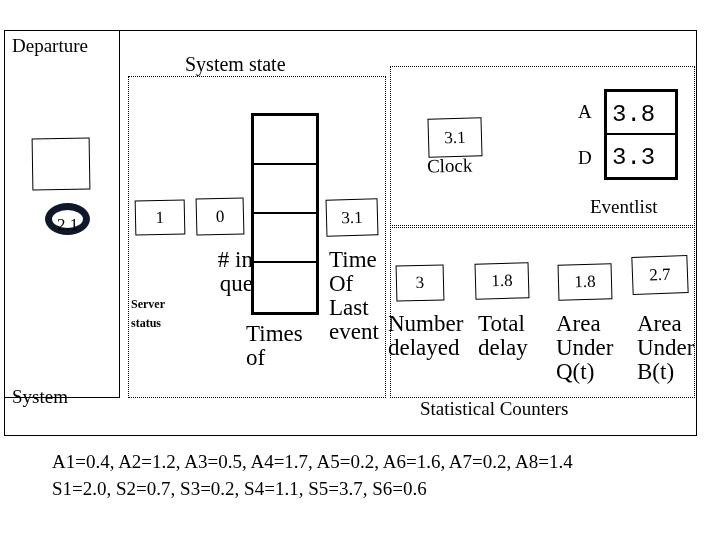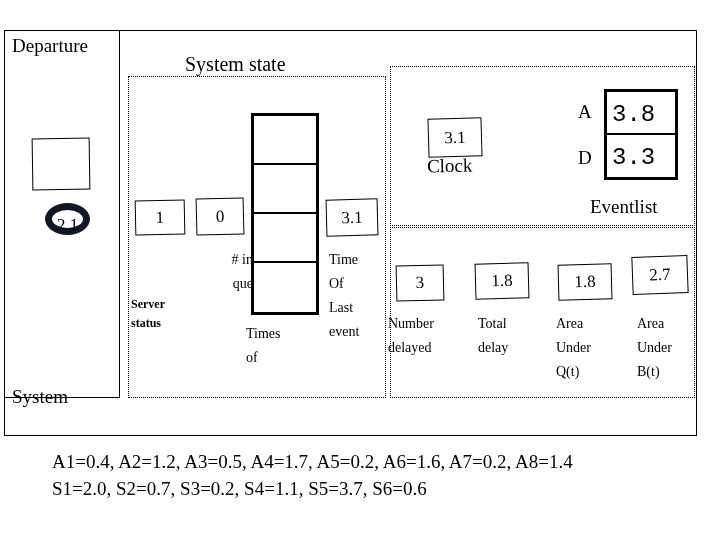--- a/index.html
+++ b/index.html
@@ -93,21 +93,21 @@
   #stat-label{
     position:absolute;left:420px;top:398px;font-size:19px;
   }
 
   
   .vbox{
     position:absolute;border:1px solid #000;box-sizing:border-box;
     text-align:center;font-size:17px;
   }
   .vcap{
-    position:absolute;font-size:14px;line-height:24px;
+    position:absolute;font-size:23px;line-height:24px;
   }
   .vcap.small{font-size:12px;font-weight:bold;line-height:19px;margin-top:40px;}
 
   
   #server-status-box{left:135px;top:200px;width:50px;height:35px;line-height:33px;transform:rotate(-1.2deg);}
   #server-status-cap{left:131px;top:255px;width:60px;}
   
   #num-in-que-box{left:196px;top:198px;width:48px;height:37px;line-height:35px;transform:rotate(-1.4deg);}
   #num-in-que-cap{left:203px;top:248px;width:50px;text-align:right;}
   
@@ -222,19 +222,20 @@
     <div>Q(t)</div>
   </div>
 
   <div class="vbox" id="area-b-box">2.7</div>
   <div class="vcap" id="area-b-cap">
     <div>Area</div>
     <div>Under</div>
     <div>B(t)</div>
   </div>
 
+  <div id="stat-label">Statistical Counters</div>
 
   <div id="legend">
     <div>A1=0.4, A2=1.2, A3=0.5, A4=1.7, A5=0.2, A6=1.6, A7=0.2, A8=1.4</div>
     <div>S1=2.0, S2=0.7, S3=0.2, S4=1.1, S5=3.7, S6=0.6</div>
   </div>
 
 </div>
 
 </body></html>

